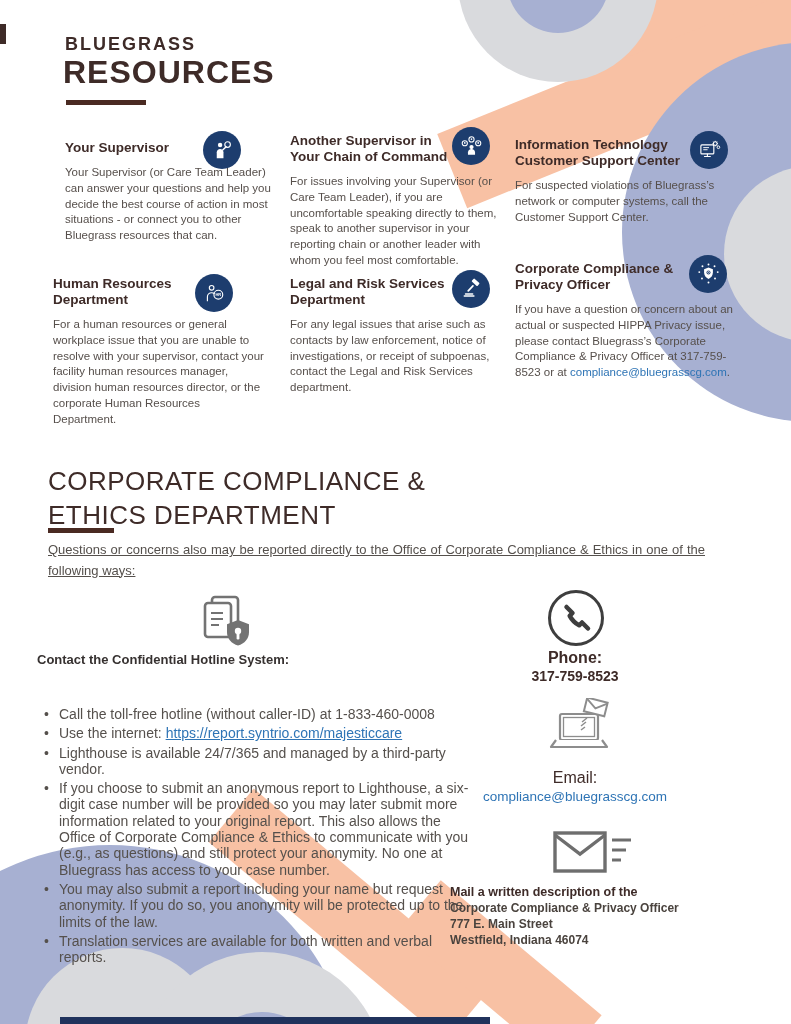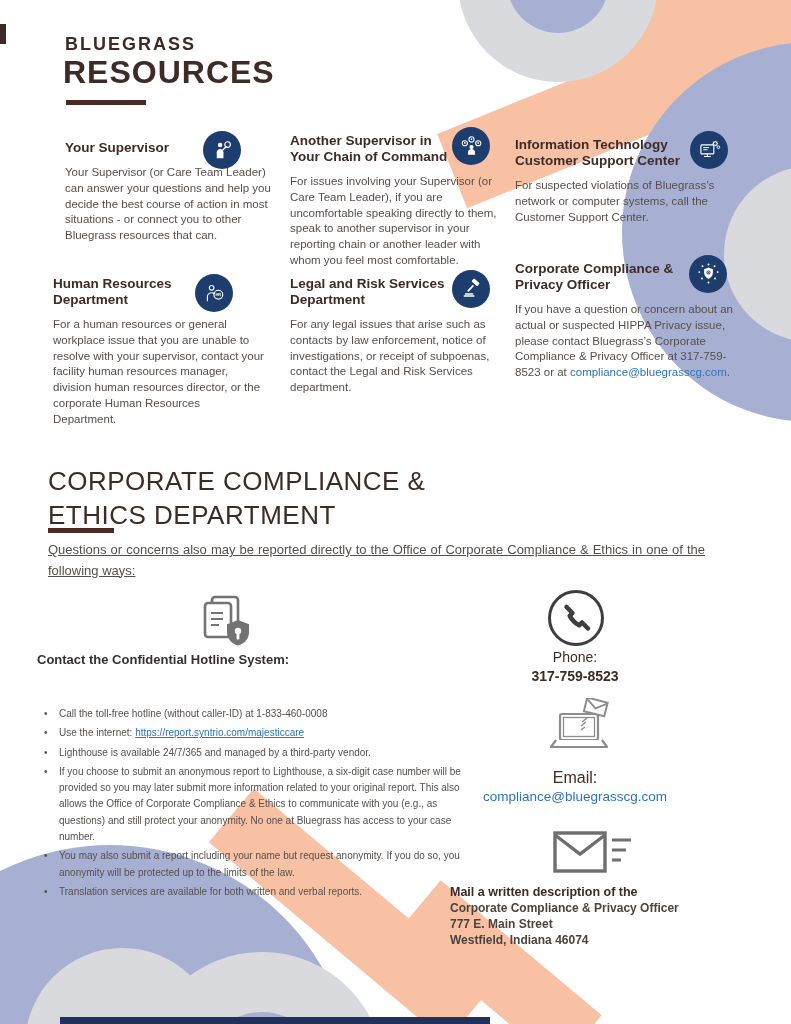--- a/index.html
+++ b/index.html
@@ -57,26 +57,26 @@
   a.lnk{color:var(--link-blue);text-decoration:none;cursor:pointer;}
   a.lnk-u{color:var(--link-blue);text-decoration:underline;cursor:pointer;}
 
   .sec-h{left:48px;top:464px;font-size:26px;line-height:34px;letter-spacing:.5px;color:var(--accent-maroon);font-weight:500;}
   .sec-underline{left:48px;top:528px;width:66px;height:5px;background:#4a2a22;}
   .intro{left:48px;top:540px;width:657px;font-size:13px;line-height:20.5px;color:#55504c;text-align:justify;text-decoration:underline;}
 
   .doc-icon{left:196px;top:594px;}
   .hot-title{left:37px;top:652px;font-size:13px;font-weight:700;color:#363130;}
   .bullets{left:42px;top:706px;width:428px;list-style:none;}
-  .bullets li{position:relative;padding-left:17px;font-size:10px;line-height:16.3px;color:#55504c;margin-bottom:3px;}
+  .bullets li{position:relative;padding-left:17px;font-size:14px;line-height:16.3px;color:#55504c;margin-bottom:3px;}
   .bullets li::before{content:"\2022";position:absolute;left:2px;color:#55504c;}
 
   .phone-icon{left:546px;top:588px;}
   .phone-txt{left:465px;top:648px;width:220px;text-align:center;}
-  .phone-txt .lbl{font-size:14px;font-weight:400;color:var(--accent-maroon);line-height:19px;}
+  .phone-txt .lbl{font-size:16px;font-weight:700;color:var(--accent-maroon);line-height:19px;}
   .phone-txt .num{font-size:14px;font-weight:700;color:var(--accent-maroon);line-height:19px;}
 
   .laptop-icon{left:548px;top:698px;}
   .email-txt{left:445px;top:768px;width:260px;text-align:center;}
   .email-txt .lbl{font-size:16px;font-weight:400;color:var(--accent-maroon);line-height:19px;}
   .email-txt .adr{font-size:13.5px;color:var(--link-blue);line-height:19px;}
 
   .mail-icon{left:552px;top:830px;}
   .mail-txt{left:450px;top:884px;width:275px;text-align:left;}
   .mail-txt .m1{font-size:12.5px;font-weight:700;color:var(--accent-maroon);line-height:16px;}

